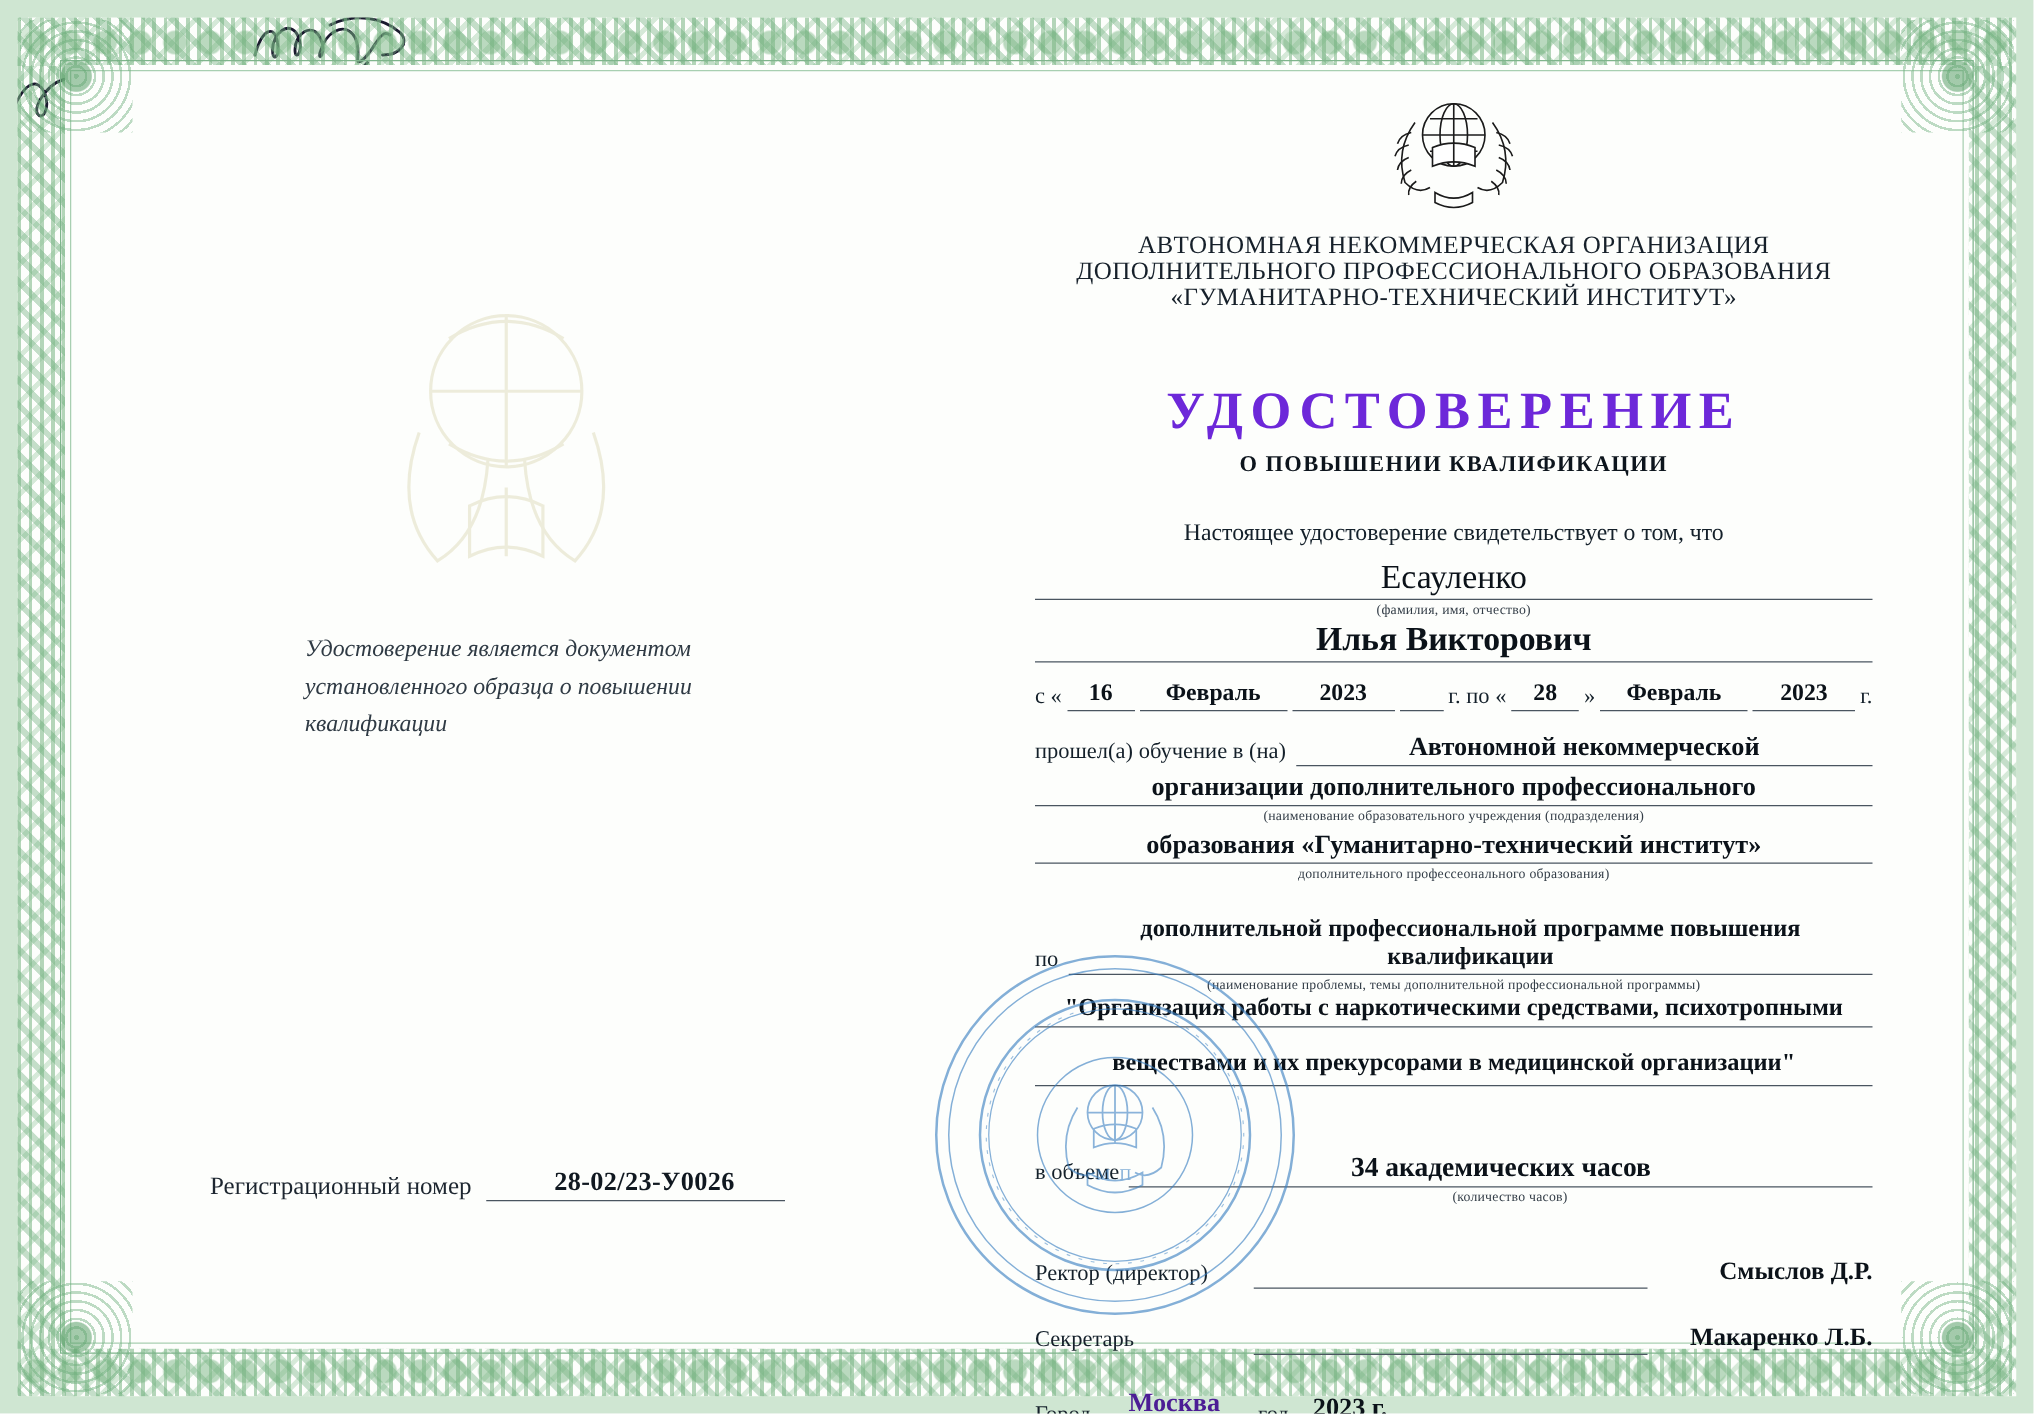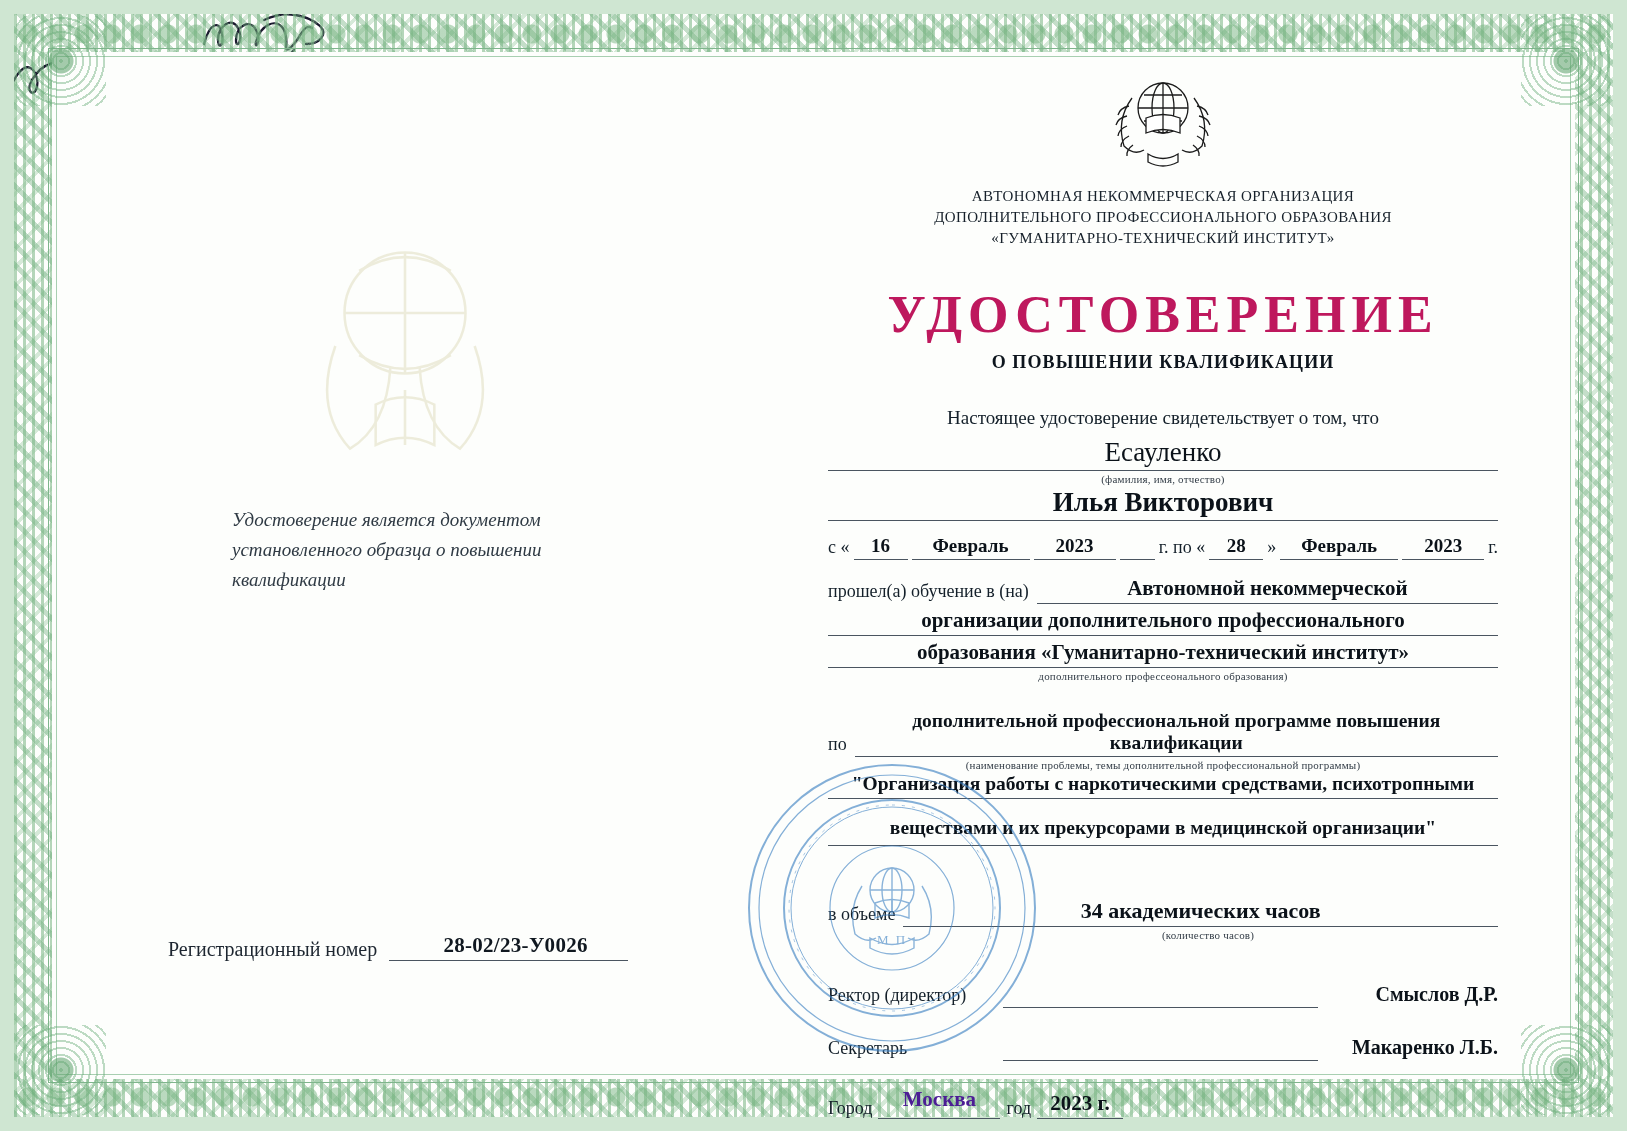--- a/index.html
+++ b/index.html
@@ -103,21 +103,21 @@
     top: 170px;
     width: 380px;
     height: 330px;
     opacity: 0.22;
     pointer-events: none;
   }
 
   
   .left-note {
     position: absolute;
-    left: 232px;
+    left: 244px;
     top: 505px;
     width: 420px;
     font-family: "Liberation Serif", serif;
     font-style: italic;
     font-size: 19px;
     line-height: 30px;
     color: #2f3a44;
   }
 
   .reg-row {
@@ -159,33 +159,33 @@
   .emblem {
     width: 100%;
     display: flex;
     justify-content: center;
     margin-bottom: 12px;
   }
 
   .org-lines {
     text-align: center;
     font-family: "Liberation Serif", serif;
-    font-size: 15px;
+    font-size: 20px;
     letter-spacing: 0.4px;
     line-height: 21px;
     color: #16202a;
   }
 
   .title {
-    margin-top: 36px;
-    text-align: center;
-    font-size: 52px;
+    margin-top: 56px;
+    text-align: center;
+    font-size: 42px;
     font-weight: bold;
     letter-spacing: 6px;
-    color: #be185d;
+    color: #6d28d9;
   }
   .subtitle {
     margin-top: 8px;
     text-align: center;
     font-size: 18px;
     font-weight: bold;
     letter-spacing: 1.1px;
     color: #0d151d;
   }
 
@@ -484,20 +484,21 @@
       <span class="fld month">Февраль</span>
       <span class="fld year">2023</span>
       <span class="lbl">г.</span>
     </div>
 
     <div class="learn-row">
       <span class="lbl">прошел(а) обучение в (на)</span>
       <span class="org-fld">Автономной некоммерческой</span>
     </div>
     <div class="org-fld-full">организации дополнительного профессионального</div>
+    <div class="caption">(наименование образовательного учреждения (подразделения)</div>
     <div class="org-fld-full">образования «Гуманитарно-технический институт»</div>
     <div class="caption">дополнительного профессеонального образования)</div>
 
     <div class="prog-row">
       <span class="lbl">по</span>
       <span class="prog-fld">дополнительной профессиональной программе повышения квалификации</span>
     </div>
     <div class="caption">(наименование проблемы, темы дополнительной профессиональной программы)</div>
     <div class="prog-line">"Организация работы с наркотическими средствами, психотропными</div>
     <div class="prog-line tall">веществами и их прекурсорами в медицинской организации"</div>

